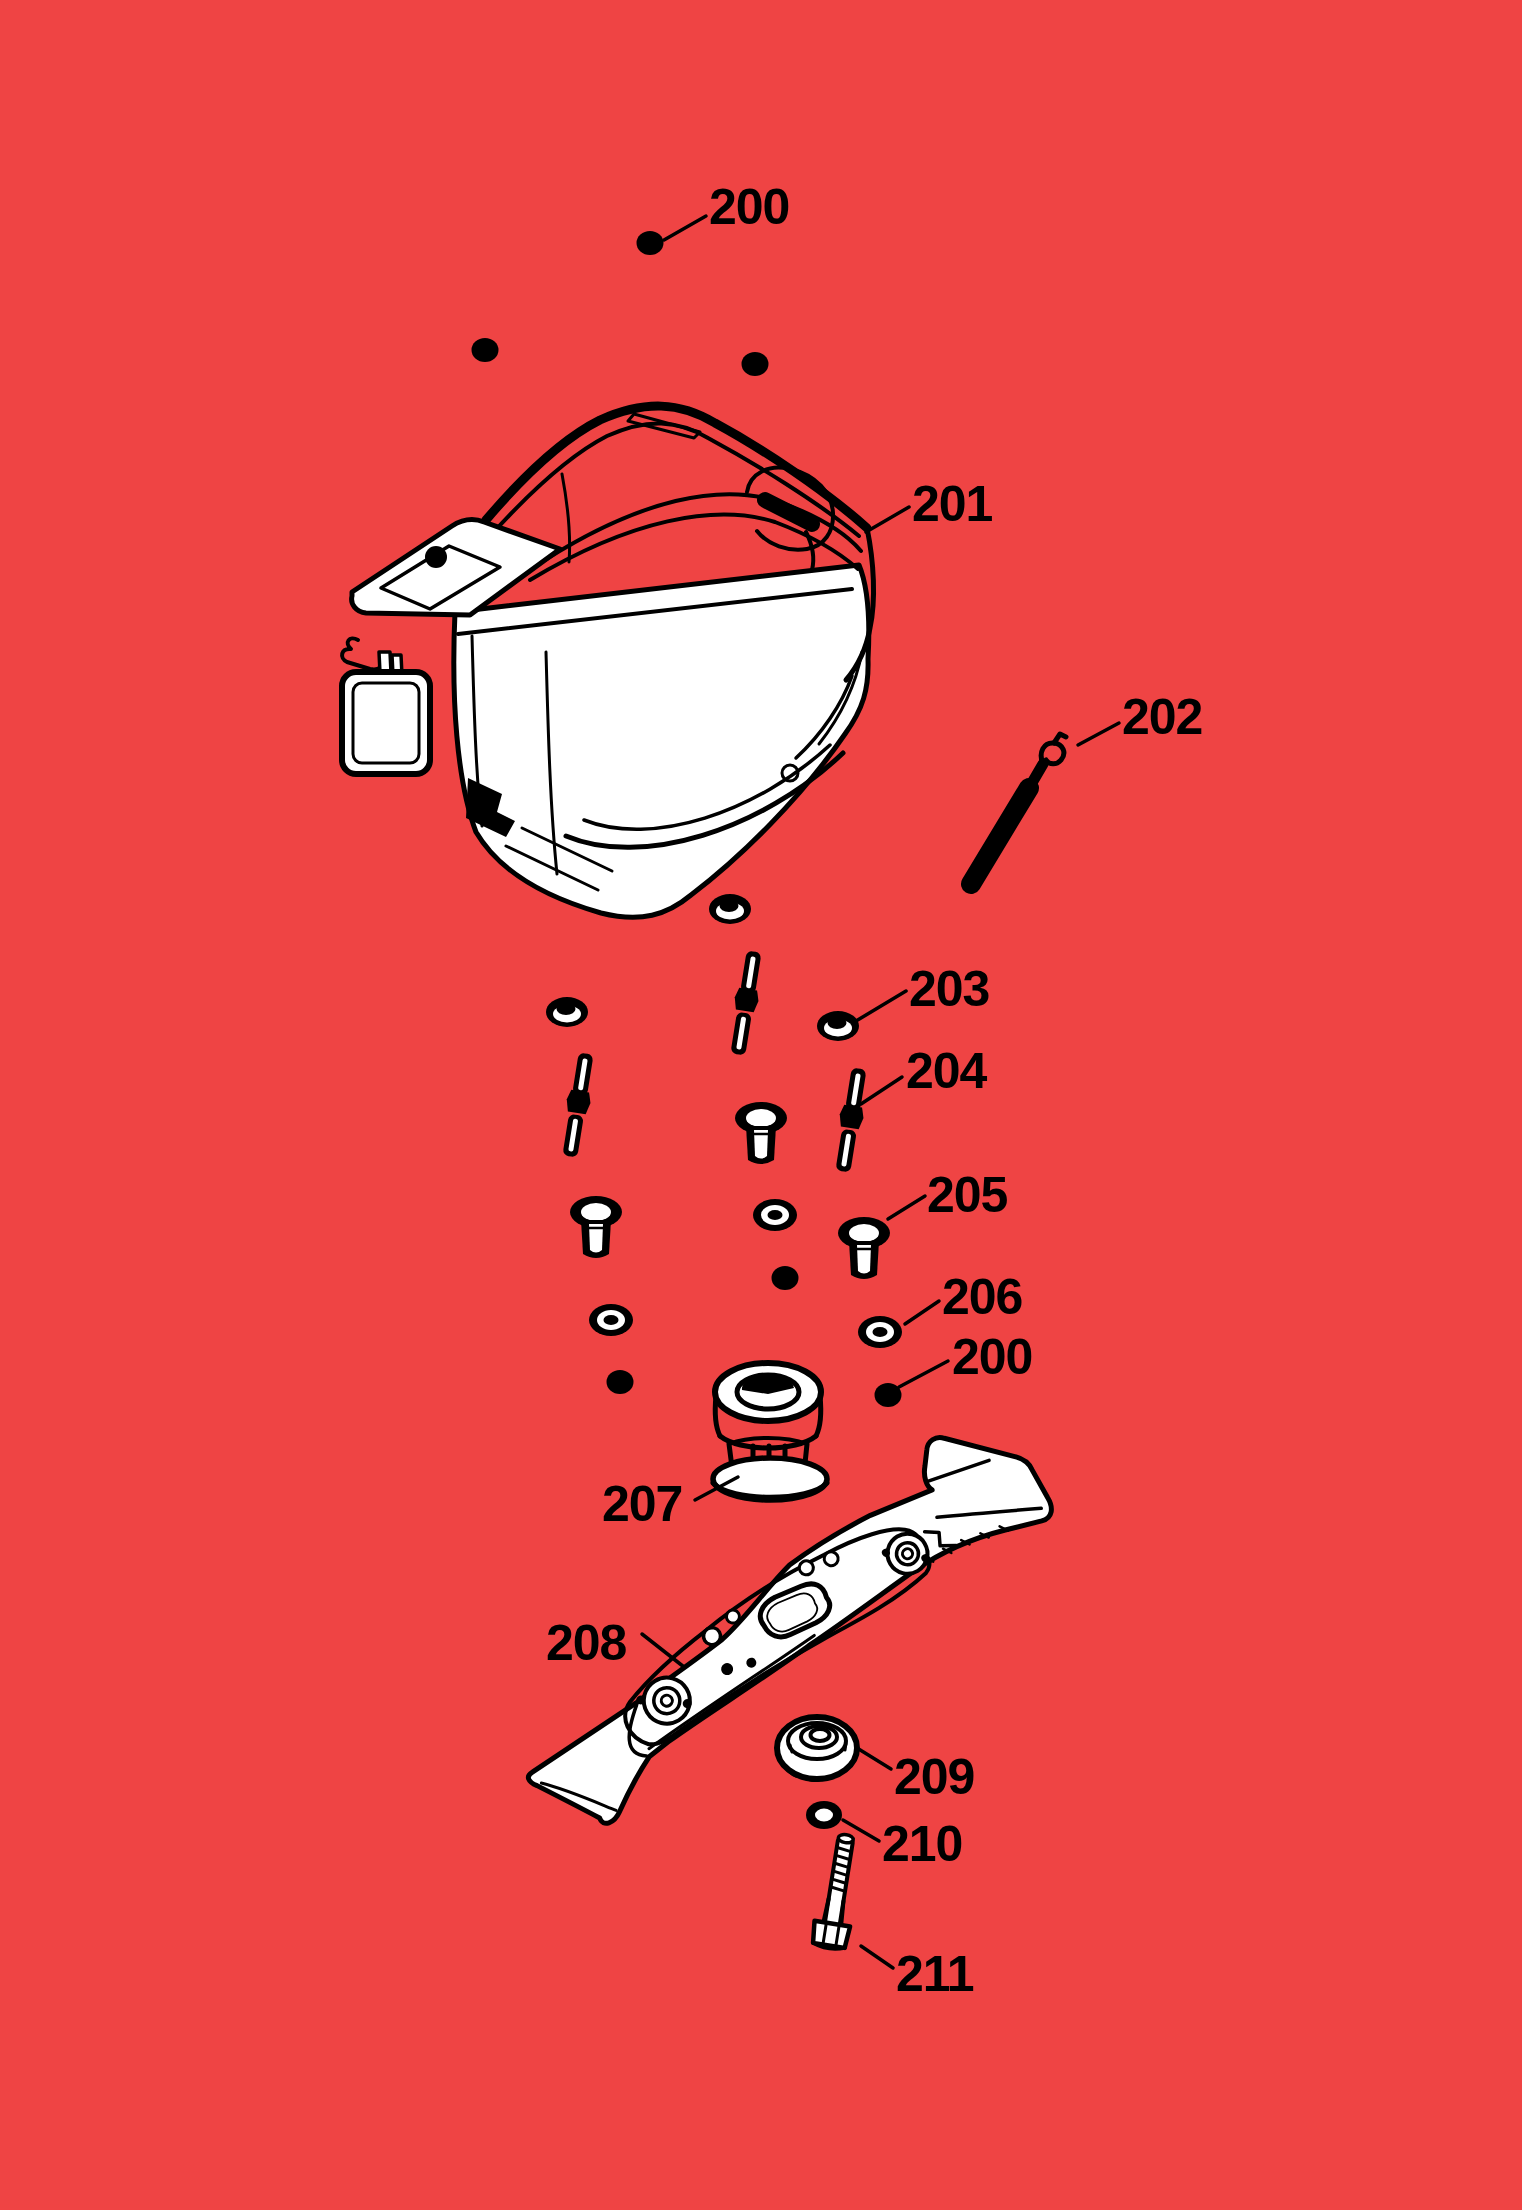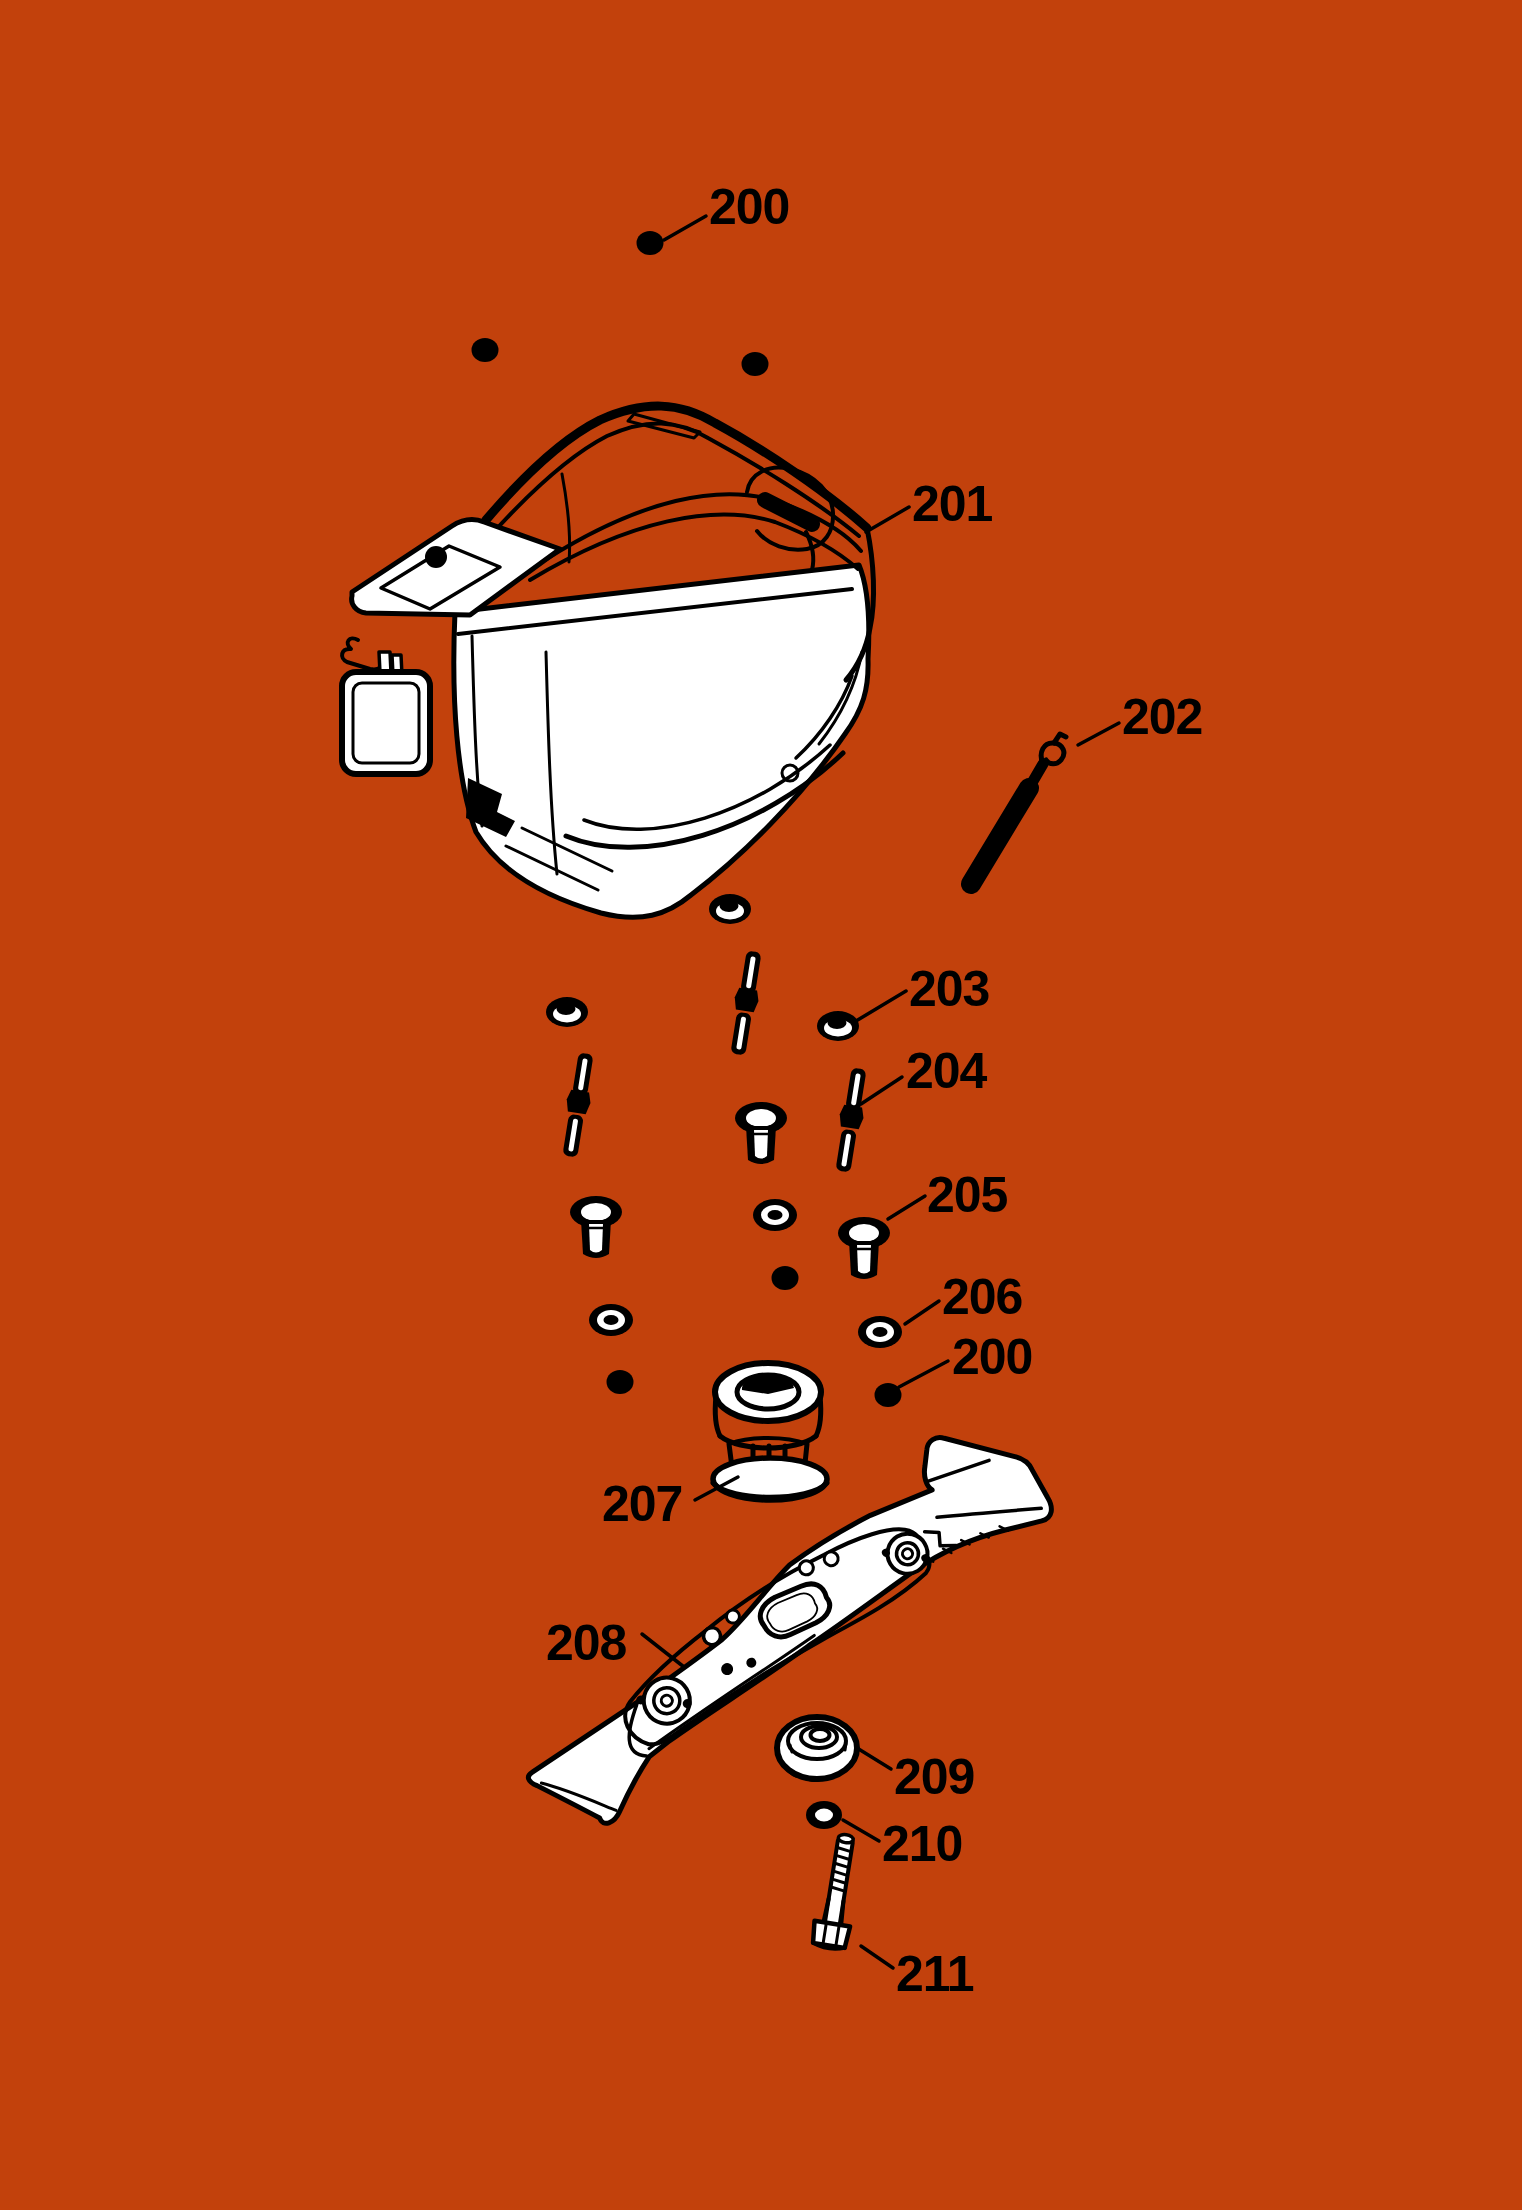--- a/index.html
+++ b/index.html
@@ -1,17 +1,17 @@
 <!DOCTYPE html>
 <html><head>
 <meta charset="utf-8">
 <style>
   html,body{margin:0;padding:0;background:#e8e8e8;font-family:"Liberation Sans",sans-serif;}
   .page{
-    position:relative;width:1522px;height:2210px;margin:0 auto;background:#c2410c;overflow:hidden;
+    position:relative;width:1522px;height:2210px;margin:0 auto;background:#ef4444;overflow:hidden;
   }
   svg{display:block;width:1522px;height:2210px;}
   .callout-text{
     font-family:"Liberation Sans",sans-serif;
     font-weight:bold;
     font-size:50px;
     letter-spacing:-1px;
     fill:#000000;
   }
   .ln{stroke:#000000;fill:none;stroke-linecap:round;stroke-linejoin:round;}

